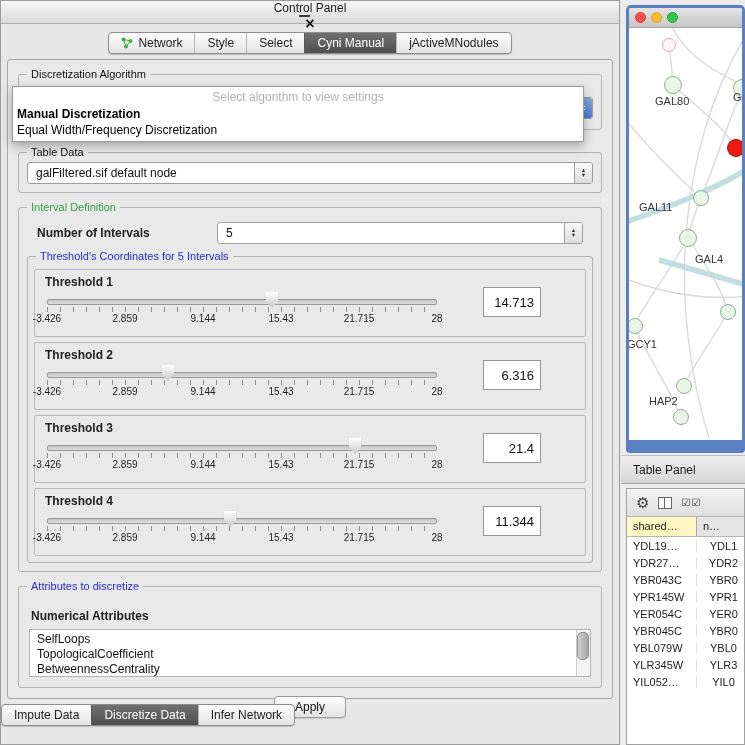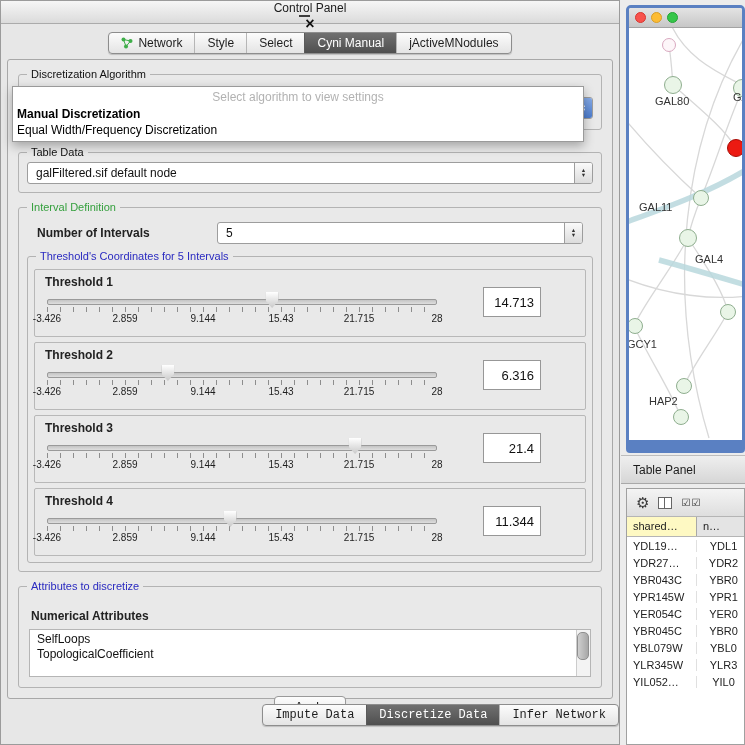--- a/index.html
+++ b/index.html
@@ -117,21 +117,21 @@
   }
   .list-item{font-size:12px;line-height:15px;color:#111;white-space:nowrap;}
   .vscroll{position:absolute;right:0;top:0;bottom:0;width:13px;background:#f3f3f3;border-left:1px solid #ccc;}
   .vthumb{position:absolute;right:1px;top:2px;width:10px;height:26px;border:1px solid #8f8f8f;border-radius:5px;background:linear-gradient(90deg,#cfcfcf,#a7a7a7);}
   .apply-row{text-align:center;margin-top:8px;}
   .apply-btn{
     display:inline-block;padding:3px 20px;font-size:12px;color:#111;
     border:1px solid #9a9a9a;border-radius:4px;cursor:default;
     background:linear-gradient(#fdfdfd,#e2e2e2);box-shadow:0 1px 1px rgba(0,0,0,.12);
   }
-  .bottom-tabs{position:absolute;left:0;right:0;top:703px;display:flex;justify-content:flex-end;font-family:Liberation Mono, monospace;}
+  .bottom-tabs{position:absolute;left:0;right:0;top:703px;display:flex;justify-content:flex-start;}
   
   .net-glyph{display:inline-flex;width:12px;height:12px;}
   
   .network-window{
     position:absolute;left:626px;top:5px;width:119px;height:448px;
     border:3px solid #5a80c2;border-bottom:13px solid #5a80c2;border-radius:5px 5px 4px 4px;
     box-sizing:border-box;background:#fff;overflow:hidden;
   }
   .mac-titlebar{
     height:19px;background:linear-gradient(#e3e3e3,#c7c7c7);
@@ -330,20 +330,21 @@
       </div>
     </div>
 
     <div class="group attributes-group">
       <span class="group-title blue">Attributes to discretize</span>
       <div class="attr-subtitle">Numerical Attributes</div>
       <div class="listbox">
         <div>
             <div class="list-item">SelfLoops</div>
             <div class="list-item">TopologicalCoefficient</div>
+            <div class="list-item">BetweennessCentrality</div>
           </div>
         <div class="vscroll">
           <div class="vthumb"></div>
         </div>
       </div>
     </div>
 
     <div class="apply-row">
       <span class="apply-btn">Apply</span>
     </div>

